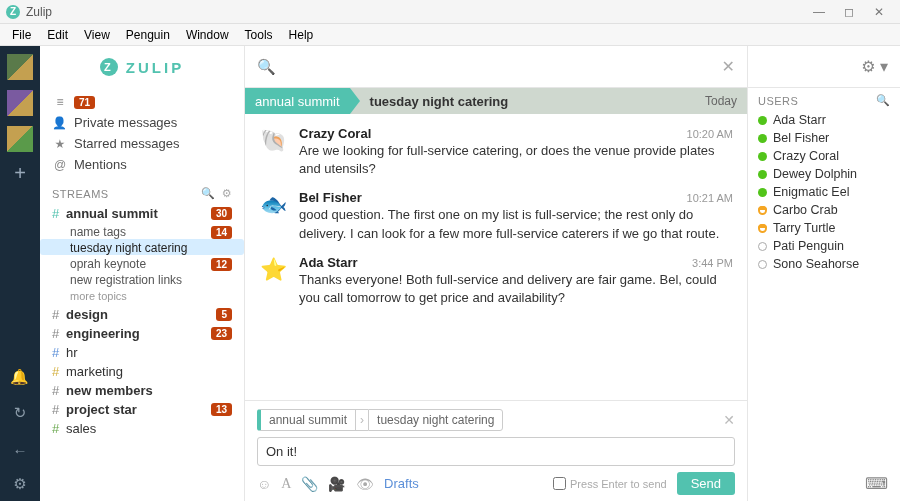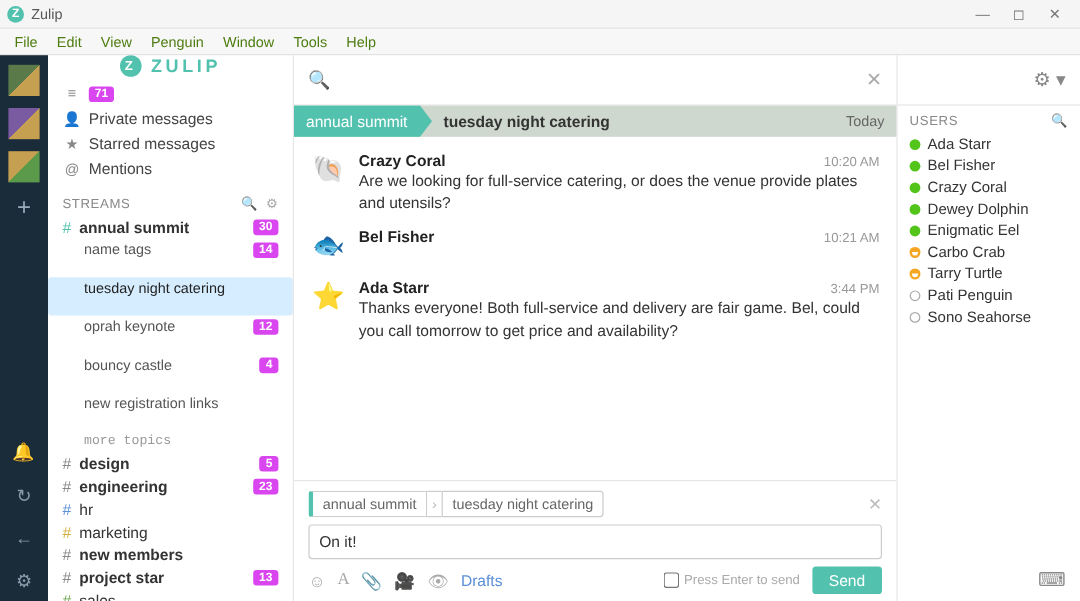--- a/index.html
+++ b/index.html
@@ -3,60 +3,60 @@
 <meta charset="utf-8">
 <style>
 * { margin: 0; padding: 0; box-sizing: border-box; font-family: -apple-system, BlinkMacSystemFont, "Segoe UI", Helvetica, Arial, sans-serif; }
 body { width: 900px; height: 501px; overflow: hidden; background: #fff; font-size: 13px; color: #333; }
 
 .titlebar { height: 24px; background: #f5f5f5; display: flex; align-items: center; padding: 0 6px; border-bottom: 1px solid #e0e0e0; }
 .titlebar .app-icon { width: 14px; height: 14px; background: #52c2af; border-radius: 50%; margin-right: 6px; display: flex; align-items: center; justify-content: center; color: #fff; font-size: 10px; font-weight: bold; }
 .titlebar .title { flex: 1; font-size: 12px; color: #575757; }
 .titlebar .winbtn { width: 30px; text-align: center; color: #777; font-size: 12px; cursor: pointer; }
 
-.menubar { height: 22px; background: #f7f7f7; display: flex; align-items: center; padding: 0 4px; border-bottom: 1px solid #e3e3e3; font-size: 12px; color: #4d7c0f; }
+.menubar { height: 22px; background: #f7f7f7; display: flex; align-items: center; padding: 0 4px; border-bottom: 1px solid #e3e3e3; font-size: 12px; color: #000000; }
 .menubar span { padding: 0 8px; cursor: pointer; }
 
 .main { display: flex; height: calc(100% - 46px); }
 
 .rail { width: 40px; background: #1a2b3a; display: flex; flex-direction: column; align-items: center; padding-top: 8px; gap: 10px; }
 .rail .rbox { width: 26px; height: 26px; background: linear-gradient(135deg,#5a7a4a 50%,#c4a050 50%); }
 .rail .rbox.b2 { background: linear-gradient(135deg,#7a5aa0 50%,#c4a050 50%); }
 .rail .rbox.b3 { background: linear-gradient(135deg,#c4a050 50%,#5a9a4a 50%); }
 .rail .plus { color: #9ab; font-size: 20px; font-weight: 300; cursor: pointer; }
 .rail .spacer { flex: 1; }
 .rail .ri { color: #8a9aa8; font-size: 15px; cursor: pointer; margin-bottom: 8px; }
 
 .sidebar { width: 205px; border-right: 1px solid #e6e6e6; display: flex; flex-direction: column; }
 .logo-row { height: 42px; display: flex; align-items: center; justify-content: center; color: #52c2af; font-weight: 600; letter-spacing: 3px; font-size: 15px; }
 .logo-row .circle { width: 18px; height: 18px; background: #52c2af; border-radius: 50%; margin-right: 8px; display: flex; align-items: center; justify-content: center; color: #fff; font-size: 11px; }
 .navlist { padding: 4px 10px 0 12px; }
 .navitem { display: flex; align-items: center; padding: 3px 0; color: #444; cursor: pointer; }
 .navitem .nicon { width: 16px; color: #888; margin-right: 6px; font-size: 12px; text-align: center; }
 .navitem .lbl { flex: 1; }
-.badge { background: #d946ef; color: #fff; font-size: 10px; border-radius: 3px; padding: 1px 5px; font-weight: 600; }
+.badge { background: #c2410c; color: #fff; font-size: 10px; border-radius: 3px; padding: 1px 5px; font-weight: 600; }
 
 .streams-hdr { display: flex; align-items: center; padding: 12px 12px 4px; color: #888; font-size: 11px; letter-spacing: 0.5px; }
 .streams-hdr span:first-child { flex: 1; }
 .streams-hdr .sicon { margin-left: 6px; cursor: pointer; color: #aaa; font-size: 11px; }
 
 .stream { display: flex; align-items: center; padding: 2px 12px; cursor: pointer; }
 .stream .hash { width: 14px; color: #888; font-size: 13px; }
 .stream .hash.teal { color: #52c2af; }
 .stream .hash.blue { color: #5b8fd8; }
 .stream .hash.green { color: #6aa84f; }
 .stream .hash.yellow { color: #d4b040; }
 .stream .slbl { flex: 1; color: #333; }
 .stream.bold .slbl { font-weight: 600; }
 
-.topic { display: flex; align-items: center; padding: 2px 12px 16px 30px; cursor: pointer; font-size: 12px; }
+.topic { display: flex; align-items: center; padding: 2px 12px 0 30px; cursor: pointer; font-size: 12px; }
 .topic .tlbl { flex: 1; color: #555; }
 .topic.sel { background: #d6edff; border-radius: 3px; }
 .topic.sel .tlbl { color: #222; }
-.more-topics { padding: 3px 12px 3px 30px; font-size: 11px; color: #999; cursor: pointer; font-family: Liberation Mono, monospace; }
+.more-topics { padding: 3px 12px 3px 30px; font-size: 11px; color: #999; cursor: pointer; }
 
 .center { flex: 1; display: flex; flex-direction: column; border-right: 1px solid #e6e6e6; }
 .searchbar { height: 42px; display: flex; align-items: center; padding: 0 12px; border-bottom: 1px solid #e6e6e6; }
 .searchbar .sglass { color: #aaa; font-size: 15px; margin-right: 8px; }
 .searchbar input { flex: 1; border: none; outline: none; font-size: 14px; }
 .searchbar .sx { color: #aaa; font-size: 16px; cursor: pointer; }
 
 .thread-hdr { height: 26px; background: #cfd8cf; display: flex; align-items: center; font-size: 13px; }
 .thread-hdr .chip { background: #52c2af; color: #fff; padding: 0 10px; height: 100%; display: flex; align-items: center; position: relative; }
 .thread-hdr .chip::after { content: ""; position: absolute; right: -10px; top: 0; border-left: 10px solid #52c2af; border-top: 13px solid transparent; border-bottom: 13px solid transparent; }
@@ -174,24 +174,20 @@
           <span class="badge">14</span>
         </div>
         <div class="topic sel">
           <span class="tlbl">tuesday night catering</span>
         </div>
         <div class="topic">
           <span class="tlbl">oprah keynote</span>
           <span class="badge">12</span>
         </div>
         <div class="topic">
-          <span class="tlbl">bouncy castle</span>
-          <span class="badge">4</span>
-        </div>
-        <div class="topic">
           <span class="tlbl">new registration links</span>
         </div>
         <div class="more-topics">more topics</div>
         <div class="stream bold">
           <span class="hash ">#</span>
           <span class="slbl">design</span>
           <span class="badge">5</span>
         </div>
         <div class="stream bold">
           <span class="hash ">#</span>
@@ -244,20 +240,21 @@
   <div class="mtext">Are we looking for full-service catering, or does the venue provide plates and utensils?</div>
           </div>
         </div>
         <div class="msg">
           <div class="av" style="color:#6aa84f">🐟</div>
   <div class="mbody">
             <div class="mhdr">
               <span class="sender">Bel Fisher</span>
               <span class="time">10:21 AM</span>
             </div>
+  <div class="mtext">good question. The first one on my list is full-service; the rest only do delivery. I can look for a few more full-service caterers if we go that route.</div>
           </div>
         </div>
         <div class="msg">
           <div class="av" style="color:#d48a5a">⭐</div>
   <div class="mbody">
             <div class="mhdr">
               <span class="sender">Ada Starr</span>
               <span class="time">3:44 PM</span>
             </div>
   <div class="mtext">Thanks everyone! Both full-service and delivery are fair game. Bel, could you call tomorrow to get price and availability?</div>

